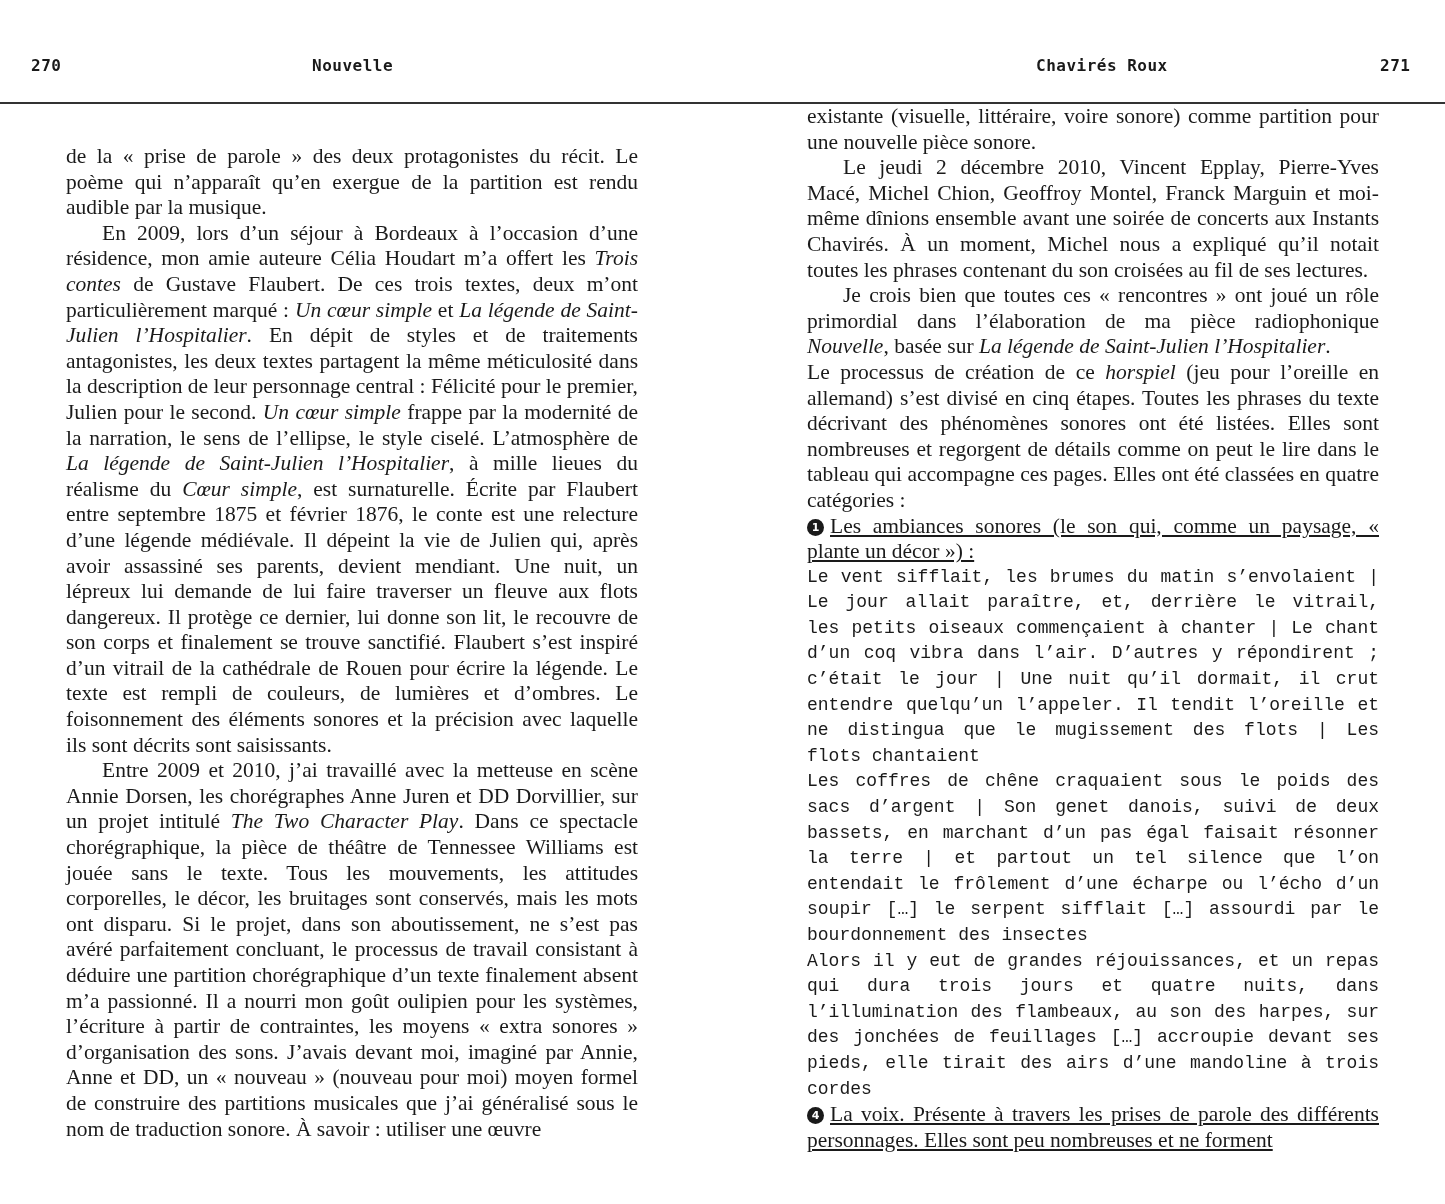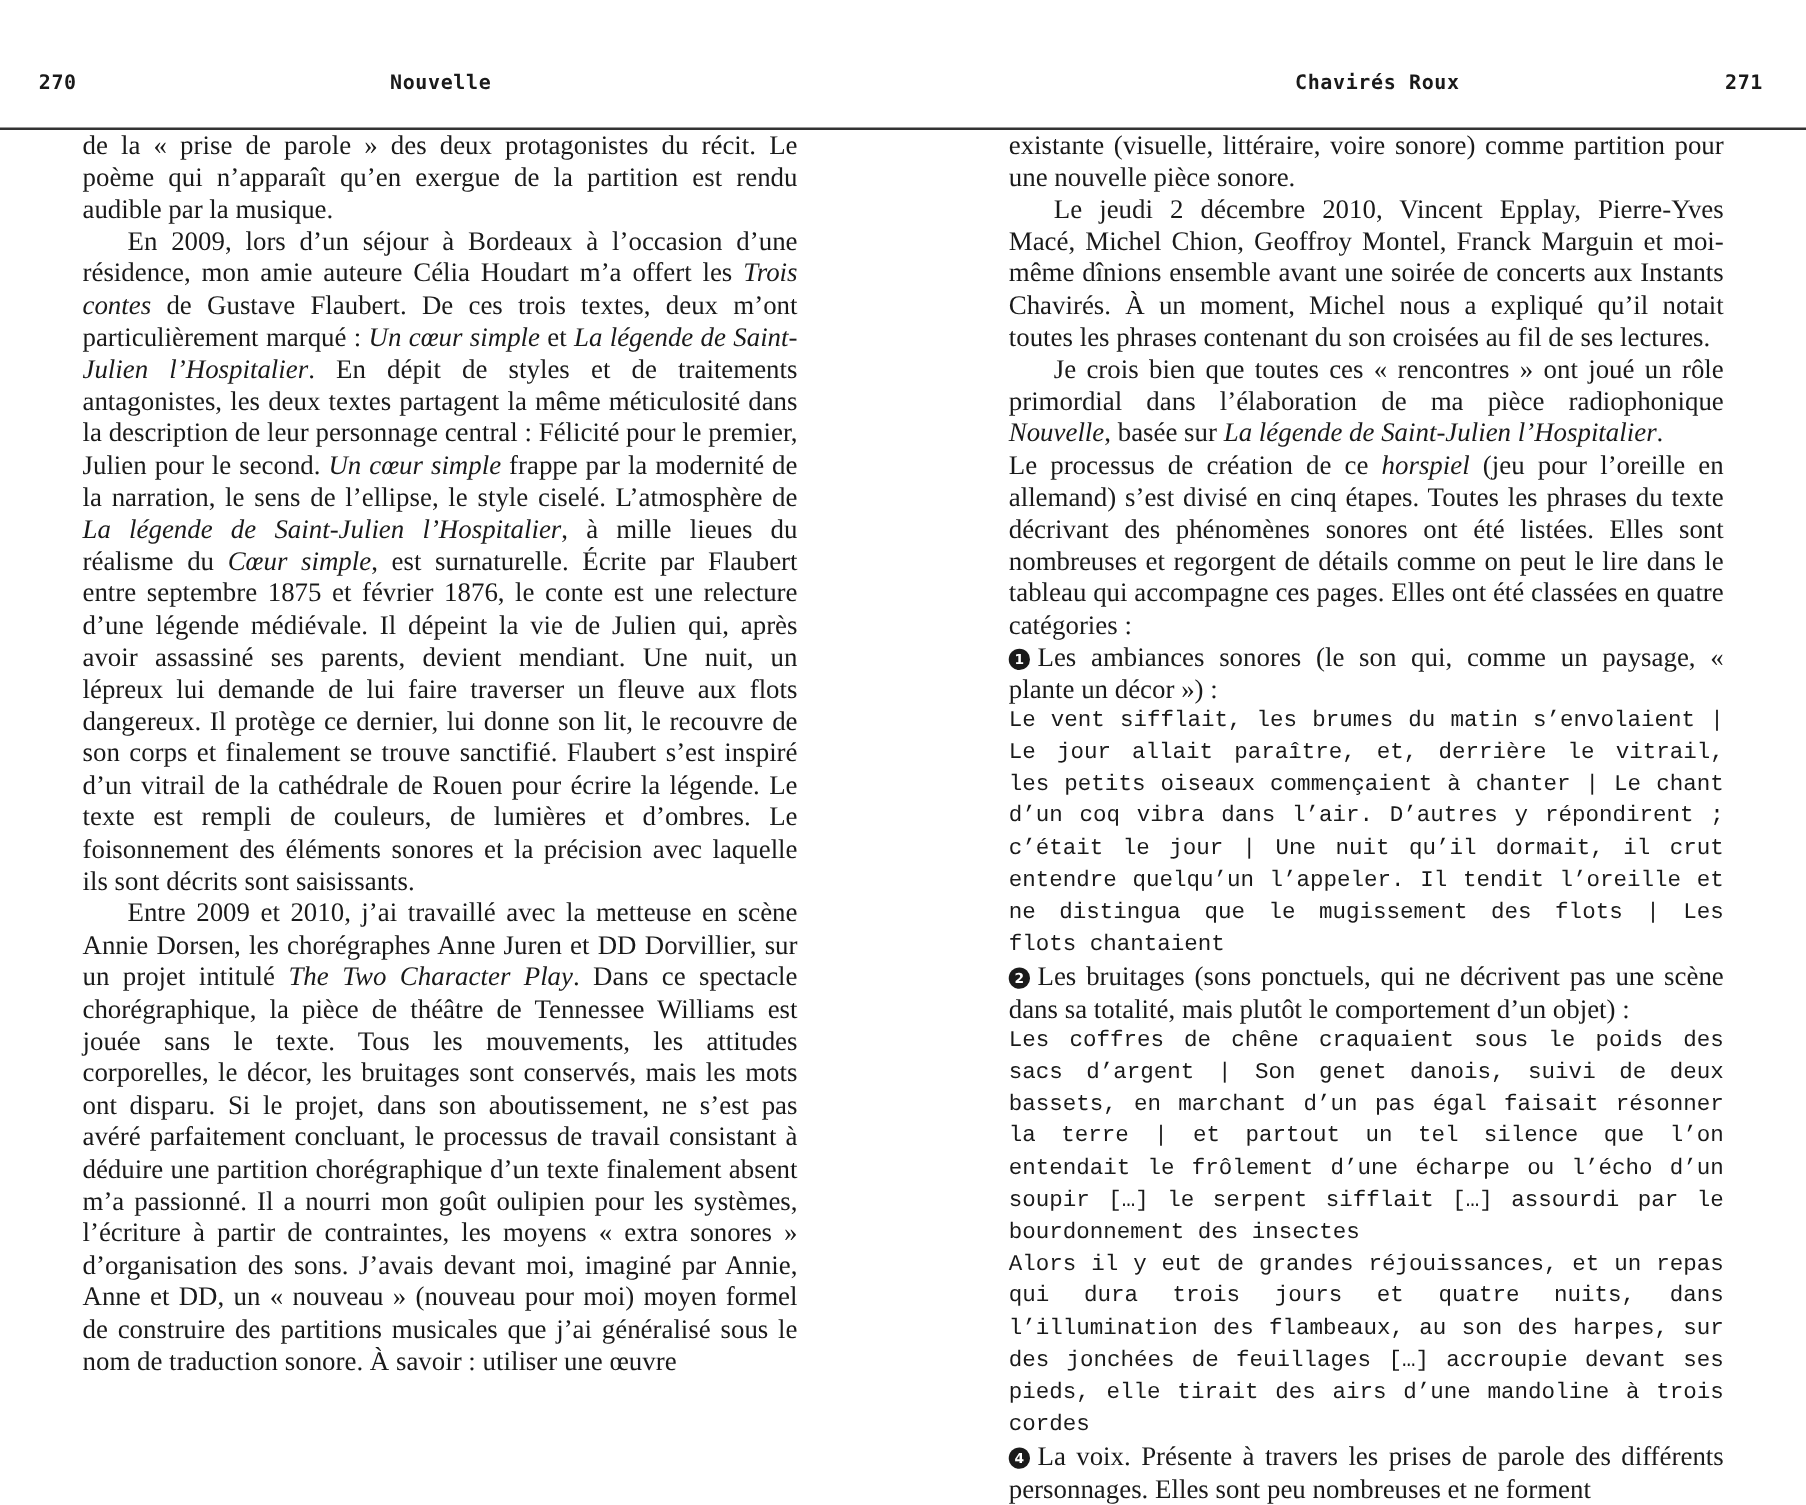--- a/index.html
+++ b/index.html
@@ -5,26 +5,26 @@
   html, body { margin: 0; padding: 0; background: #ffffff; }
   body { width: 1445px; height: 1204px; position: relative; overflow: hidden; color: #1a1a1a; }
   .spread { position: absolute; inset: 0; }
   .running-head { position: absolute; top: 56px; font-family: "DejaVu Sans Mono", "Liberation Mono", monospace; font-weight: bold; font-size: 16px; letter-spacing: 0.5px; color: #1a1a1a; }
   .folio-left { left: 31px; text-align: center; }
   .title-left { left: 312px; }
   .title-right { left: 1036px; }
   .folio-right { left: 1380px; text-align: right; }
   .rule { position: absolute; top: 102px; left: 0; width: 1445px; height: 2px; background: #333; }
   .page { position: absolute; top: 104px; font-family: "Liberation Serif", "DejaVu Serif", serif; font-size: 21.5px; line-height: 25.6px; color: #1a1a1a; }
-  .page-left { left: 66px; width: 572px; }
+  .page-left { left: 66px; width: 572px; margin-top: 40px; }
   .page-right { left: 807px; width: 572px; }
   .page p { margin: 0; text-align: justify; hyphens: auto; }
   .page p.indent { text-indent: 36px; }
   .page em { font-style: italic; }
-  .cat { margin: 0; text-align: justify; }
+  .cat { margin: 0; text-align: justify; text-decoration: underline; }
   .cat-num { display: inline-block; width: 17px; height: 17px; border-radius: 50%; background: #1a1a1a; color: #fff; font-family: "DejaVu Sans", sans-serif; font-size: 11px; font-weight: bold; line-height: 17px; text-align: center; vertical-align: 2px; margin-right: 6px; }
   .quote { margin: 0 0 0 38px; font-size: 18px; line-height: 25.6px; text-align: left; font-family: Liberation Mono, monospace; }
 </style>
 </head>
 <body>
 
 <div class="spread">
   <div class="running-head folio-left">270</div>
   <div class="running-head title-left">Nouvelle</div>
   <div class="running-head title-right">Chavirés Roux</div>
@@ -39,20 +39,19 @@
 
   <div class="page page-right">
     <p>existante (visuelle, littéraire, voire sonore) comme partition pour une nouvelle pièce sonore.</p>
     <p class="indent">Le jeudi 2 décembre 2010, Vincent Epplay, Pierre-Yves Macé, Michel Chion, Geoffroy Montel, Franck Marguin et moi-même dînions ensemble avant une soirée de concerts aux Instants Chavirés. À un moment, Michel nous a expliqué qu’il notait toutes les phrases contenant du son croisées au fil de ses lectures.</p>
     <p class="indent">Je crois bien que toutes ces « rencontres » ont joué un rôle primordial dans l’élaboration de ma pièce radiophonique <em>Nouvelle</em>, basée sur <em>La légende de Saint-Julien l’Hospitalier</em>.</p>
     <p>Le processus de création de ce <em>horspiel</em> (jeu pour l’oreille en allemand) s’est divisé en cinq étapes. Toutes les phrases du texte décrivant des phénomènes sonores ont été listées. Elles sont nombreuses et regorgent de détails comme on peut le lire dans le tableau qui accompagne ces pages. Elles ont été classées en quatre catégories :</p>
 
     <p class="cat"><span class="cat-num">1</span><span>Les ambiances sonores (le son qui, comme un paysage, « plante un décor ») :</span></p>
     <p class="quote">Le vent sifflait, les brumes du matin s’envolaient | Le jour allait paraître, et, derrière le vitrail, les petits oiseaux commençaient à chanter | Le chant d’un coq vibra dans l’air. D’autres y répondirent ; c’était le jour | Une nuit qu’il dormait, il crut entendre quelqu’un l’appeler. Il tendit l’oreille et ne distingua que le mugissement des flots | Les flots chantaient</p>
 
-    <p class="cat"><span class="cat-num">2</span><span>Les bruitages (sons ponctuels, qui ne décrivent pas une scène dans sa totalité, mais plutôt le comportement d’un objet) :</span></p>
     <p class="quote">Les coffres de chêne craquaient sous le poids des sacs d’argent | Son genet danois, suivi de deux bassets, en marchant d’un pas égal faisait résonner la terre | et partout un tel silence que l’on entendait le frôlement d’une écharpe ou l’écho d’un soupir […] le serpent sifflait […] assourdi par le bourdonnement des insectes</p>
 
     <p class="quote">Alors il y eut de grandes réjouissances, et un repas qui dura trois jours et quatre nuits, dans l’illumination des flambeaux, au son des harpes, sur des jonchées de feuillages […] accroupie devant ses pieds, elle tirait des airs d’une mandoline à trois cordes</p>
 
     <p class="cat"><span class="cat-num">4</span><span>La voix. Présente à travers les prises de parole des différents personnages. Elles sont peu nombreuses et ne forment</span></p>
   </div>
 </div>
 
 </body></html>

